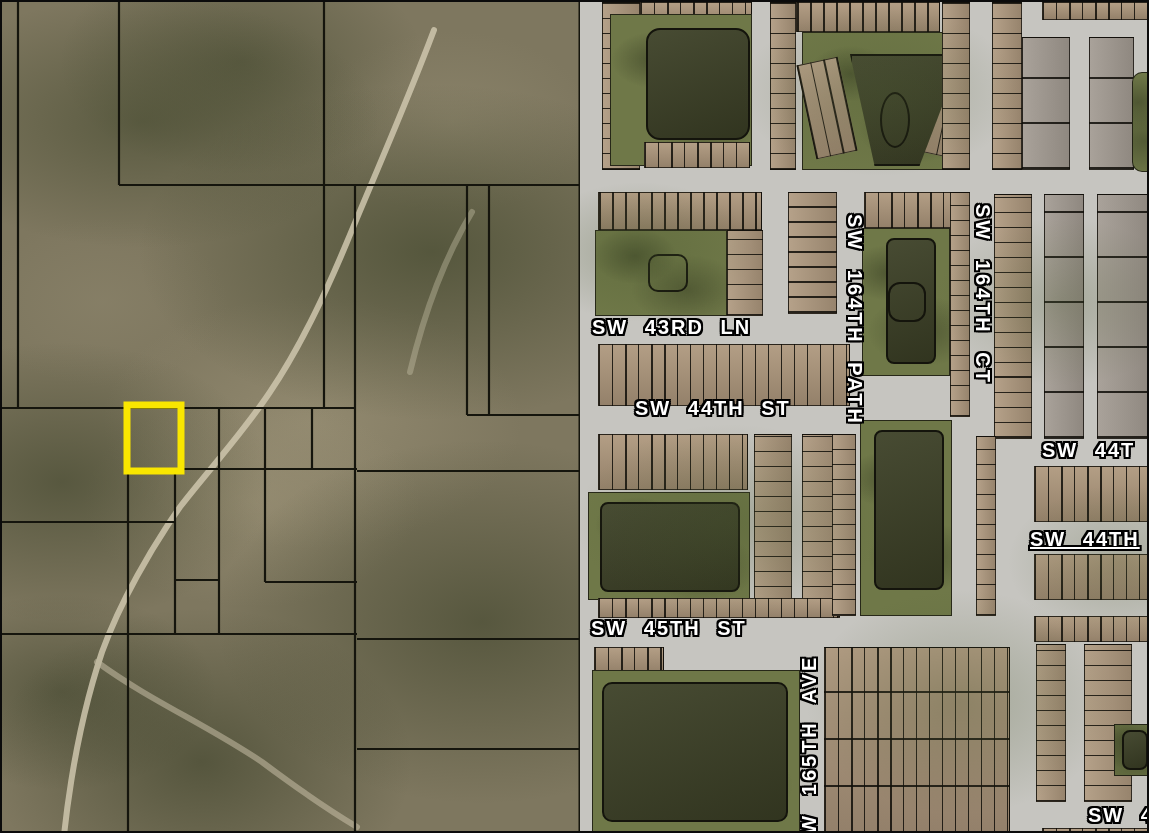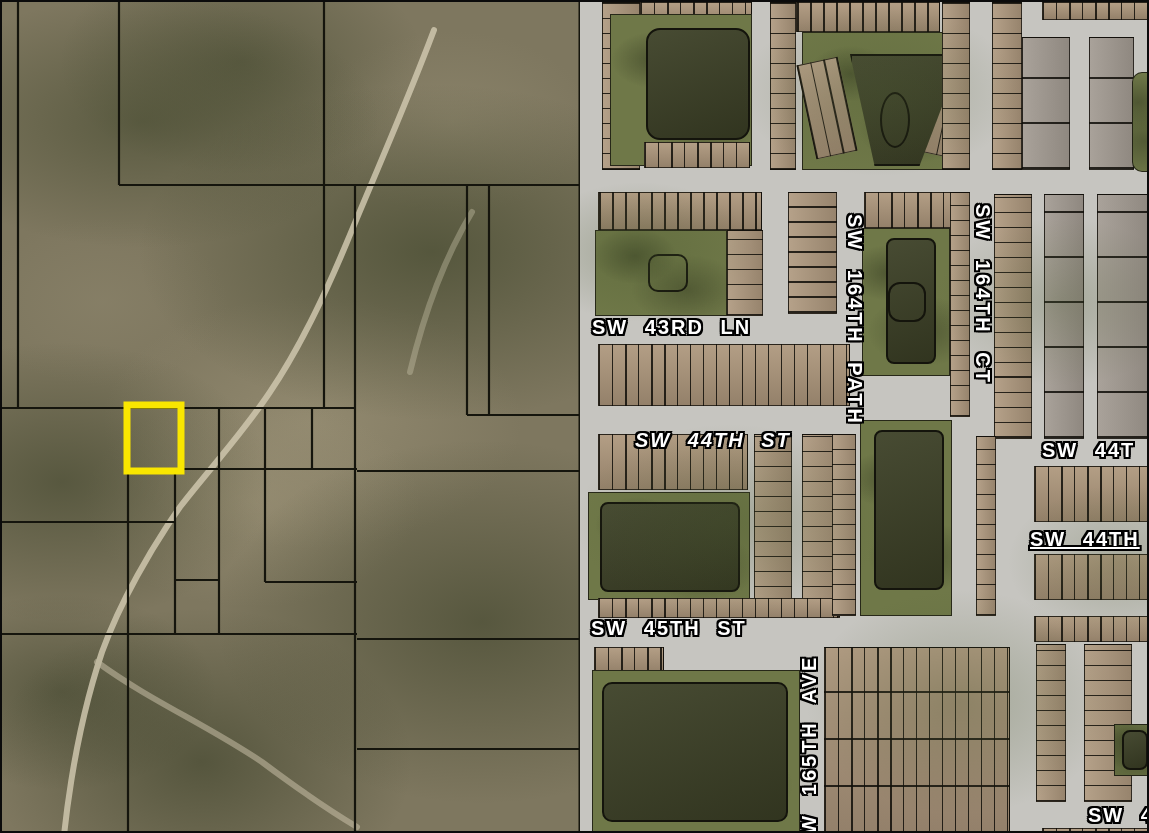--- a/index.html
+++ b/index.html
@@ -197,21 +197,21 @@
     <div class="blk lots-h" style="left:456px;top:642px;width:30px;height:158px;"></div>
     <div class="blk lots-h" style="left:504px;top:642px;width:48px;height:158px;"></div>
     <div class="blk green" style="left:534px;top:722px;width:37px;height:52px;"></div>
     <div class="pond" style="left:542px;top:728px;width:26px;height:40px;"></div>
     <div class="blk lots-v" style="left:462px;top:826px;width:109px;height:7px;"></div>
 
     <div class="mottle"></div>
   </div>
 
   <div class="slabel" style="left:590px;top:315px;text-align:right;">SW 43RD LN</div>
-  <div class="slabel" style="left:633px;top:428px;font-style:italic;">SW 44TH ST</div>
+  <div class="slabel" style="left:633px;top:396px;">SW 44TH ST</div>
   <div class="slabel v-down" style="left:863px;top:212px;">SW 164TH PATH</div>
   <div class="slabel v-down" style="left:991px;top:202px;">SW 164TH CT</div>
   <div class="slabel" style="left:1040px;top:438px;">SW 44T</div>
   <div class="slabel" style="left:1028px;top:527px;text-decoration:underline;">SW 44TH</div>
   <div class="slabel" style="left:589px;top:616px;">SW 45TH ST</div>
   <div class="slabel v-up" style="left:797px;top:849px;">SW 165TH AVE</div>
   <div class="slabel" style="left:1086px;top:803px;">SW 4</div>
 
 </div>
 

